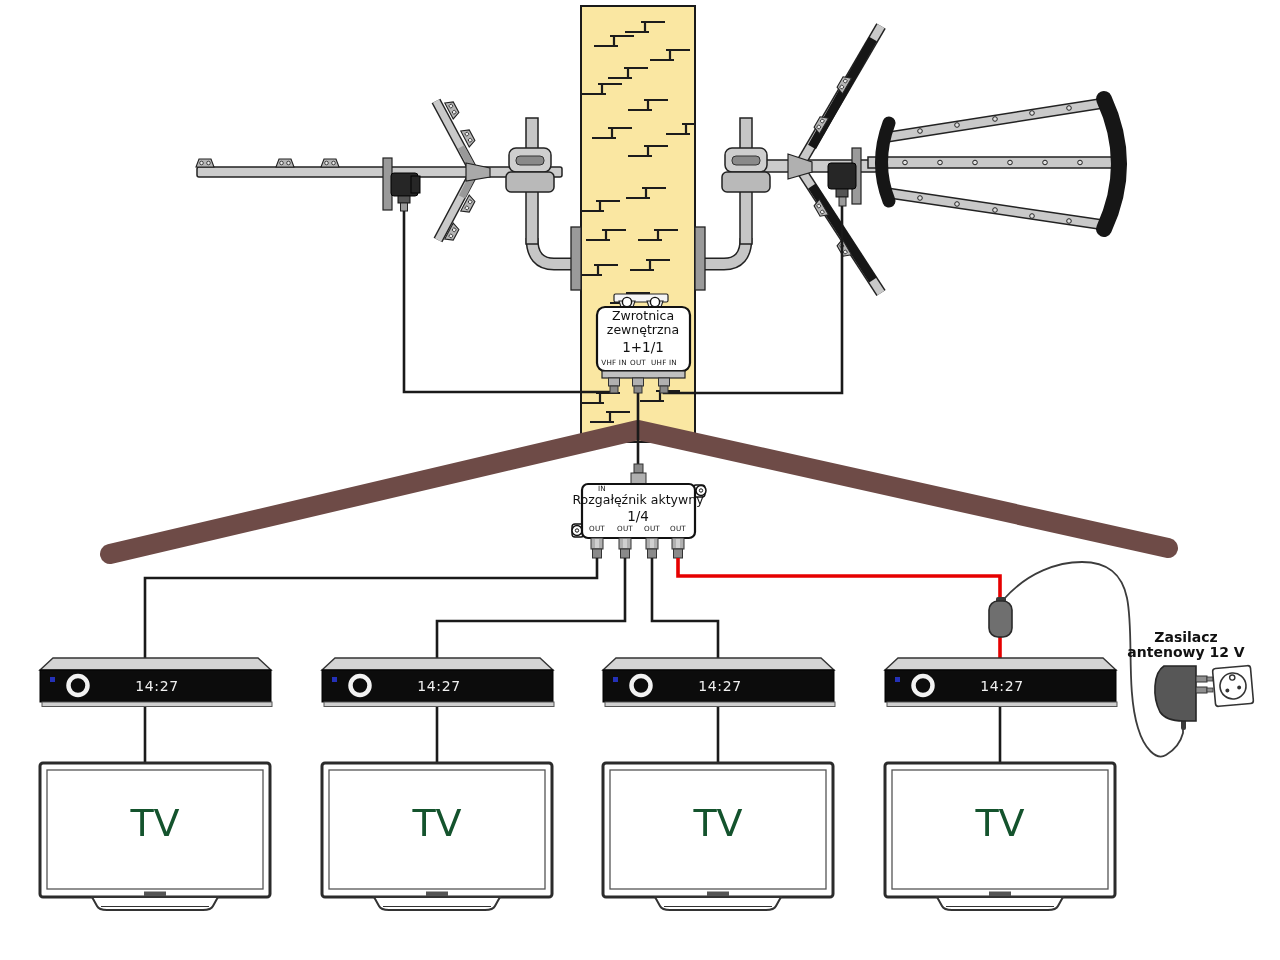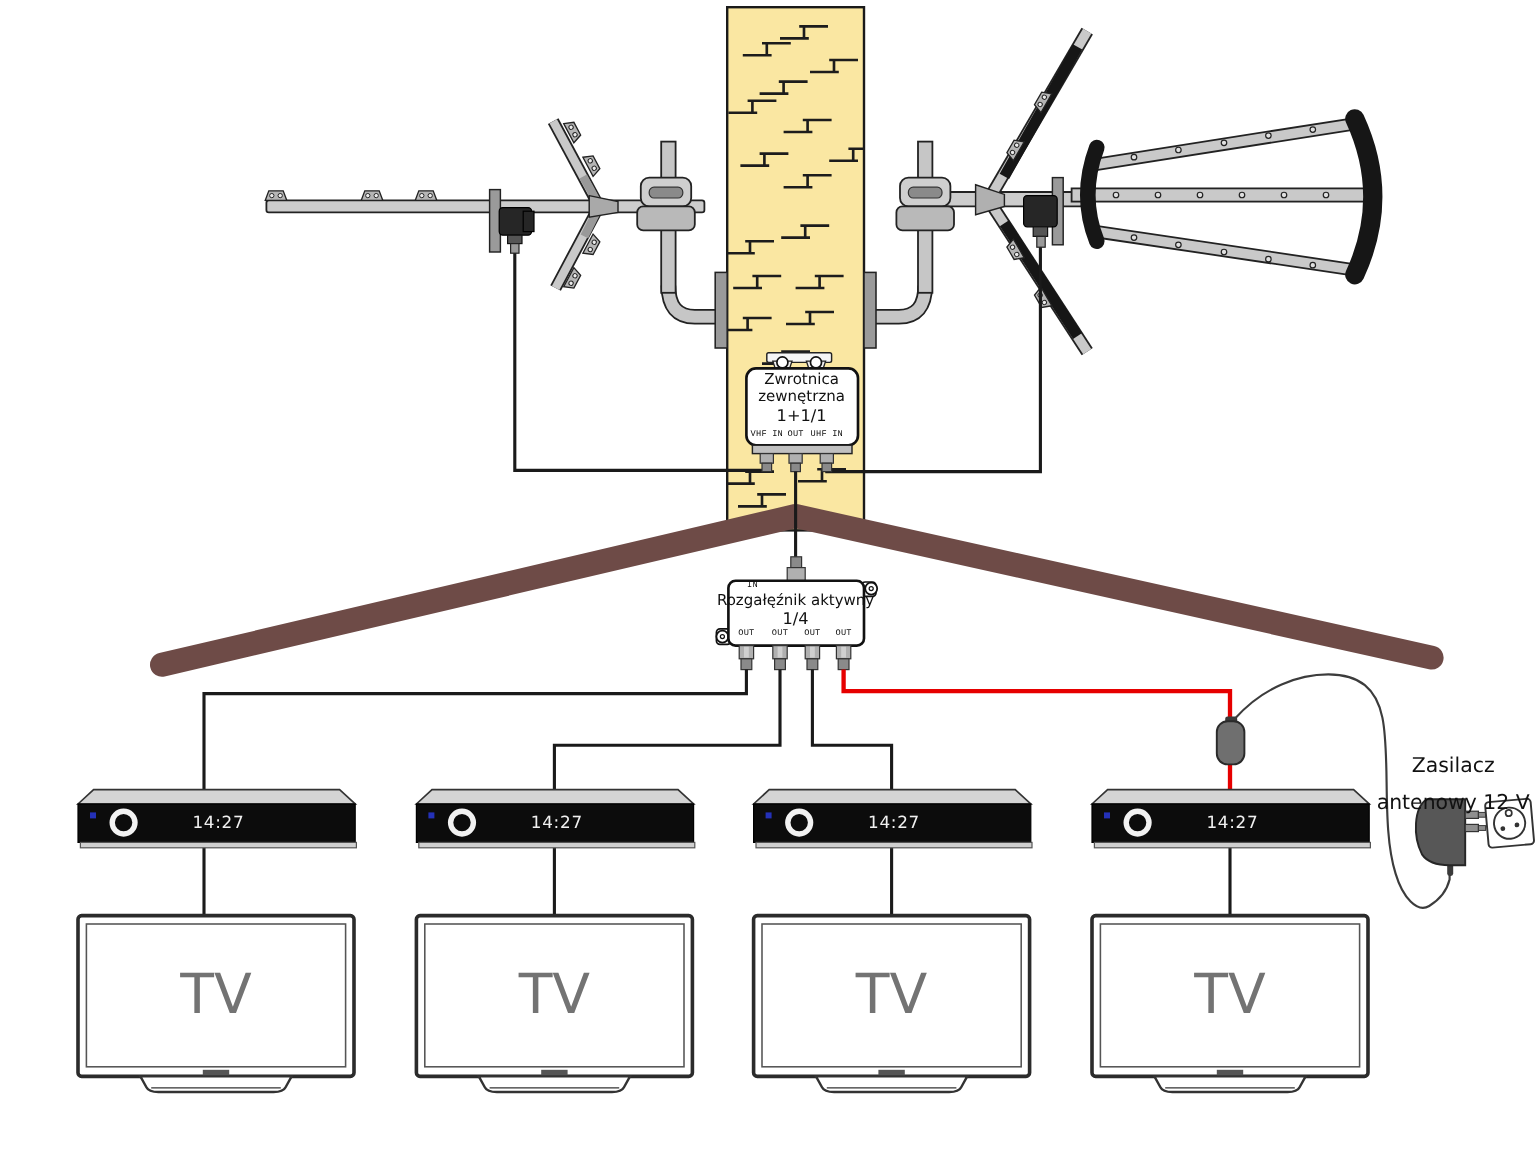--- a/index.html
+++ b/index.html
@@ -1,27 +1,27 @@
 <!DOCTYPE html>
 <html><head>
 <meta charset="utf-8">
 <style>
   html,body{margin:0;padding:0;background:#ffffff;}
   body{width:1280px;height:960px;position:relative;overflow:hidden;
        font-family:"DejaVu Sans","Liberation Sans",sans-serif;}
-  #stage{position:absolute;left:0;top:0;width:1256px;height:960px;margin-left:25px;}
+  #stage{position:absolute;left:0;top:0;width:1256px;height:960px;}
   #stage svg{position:absolute;left:0;top:0;}
   .lbl{position:absolute;transform:translateX(-50%);white-space:nowrap;
        text-align:center;color:#111;line-height:1.05;}
   .box-title{font-size:12.5px;}
   .box-model{font-size:13.5px;}
-  .port{font-size:7.2px;letter-spacing:0.2px;font-family:Liberation Mono, monospace;}
-  .psu-label{font-size:17px;}
+  .port{font-size:7.2px;letter-spacing:0.2px;}
+  .psu-label{font-size:14px;font-weight:bold;}
   .clock{font-size:14px;color:#f0f0f0;letter-spacing:0.6px;}
-  .tv-text{font-size:46px;color:#737373;}
+  .tv-text{font-size:38px;color:#14532d;}
 </style>
 </head>
 <body>
 
 <div id="stage">
 <svg width="1280" height="960" viewBox="0 0 1280 960">
   <defs>
     <path id="brick" d="M-4 0 H20 M0 0 V10 M-20 10 H4"></path>
     <g id="eclamp">
       <polygon points="-9,0 -6,-8 6,-8 9,0" fill="#b5b5b5" stroke="#222" stroke-width="1.1"></polygon>
@@ -326,21 +326,21 @@
 
 <div class="lbl port" style="left:602px;top:485px;">IN</div>
 <div class="lbl box-title" style="left:638px;top:493px;text-align:right;">Rozgałęźnik aktywny</div>
 <div class="lbl box-model" style="left:638px;top:509px;">1/4</div>
 <div class="lbl port" style="left:597px;top:525px;">OUT</div>
 <div class="lbl port" style="left:625px;top:525px;">OUT</div>
 <div class="lbl port" style="left:652px;top:525px;">OUT</div>
 <div class="lbl port" style="left:678px;top:525px;">OUT</div>
 
 <div class="lbl psu-label" style="left:1186px;top:630px;">Zasilacz</div>
-<div class="lbl psu-label" style="left:1186px;top:661px;">antenowy 12 V</div>
+<div class="lbl psu-label" style="left:1186px;top:645px;">antenowy 12 V</div>
 
 <div class="lbl clock" style="left:157px;top:679px;">14:27</div>
 <div class="lbl clock" style="left:439px;top:679px;">14:27</div>
 <div class="lbl clock" style="left:720px;top:679px;">14:27</div>
 <div class="lbl clock" style="left:1002px;top:679px;">14:27</div>
 
 <div class="lbl tv-text" style="left:155px;top:804px;">TV</div>
 <div class="lbl tv-text" style="left:437px;top:804px;">TV</div>
 <div class="lbl tv-text" style="left:718px;top:804px;">TV</div>
 <div class="lbl tv-text" style="left:1000px;top:804px;">TV</div>

